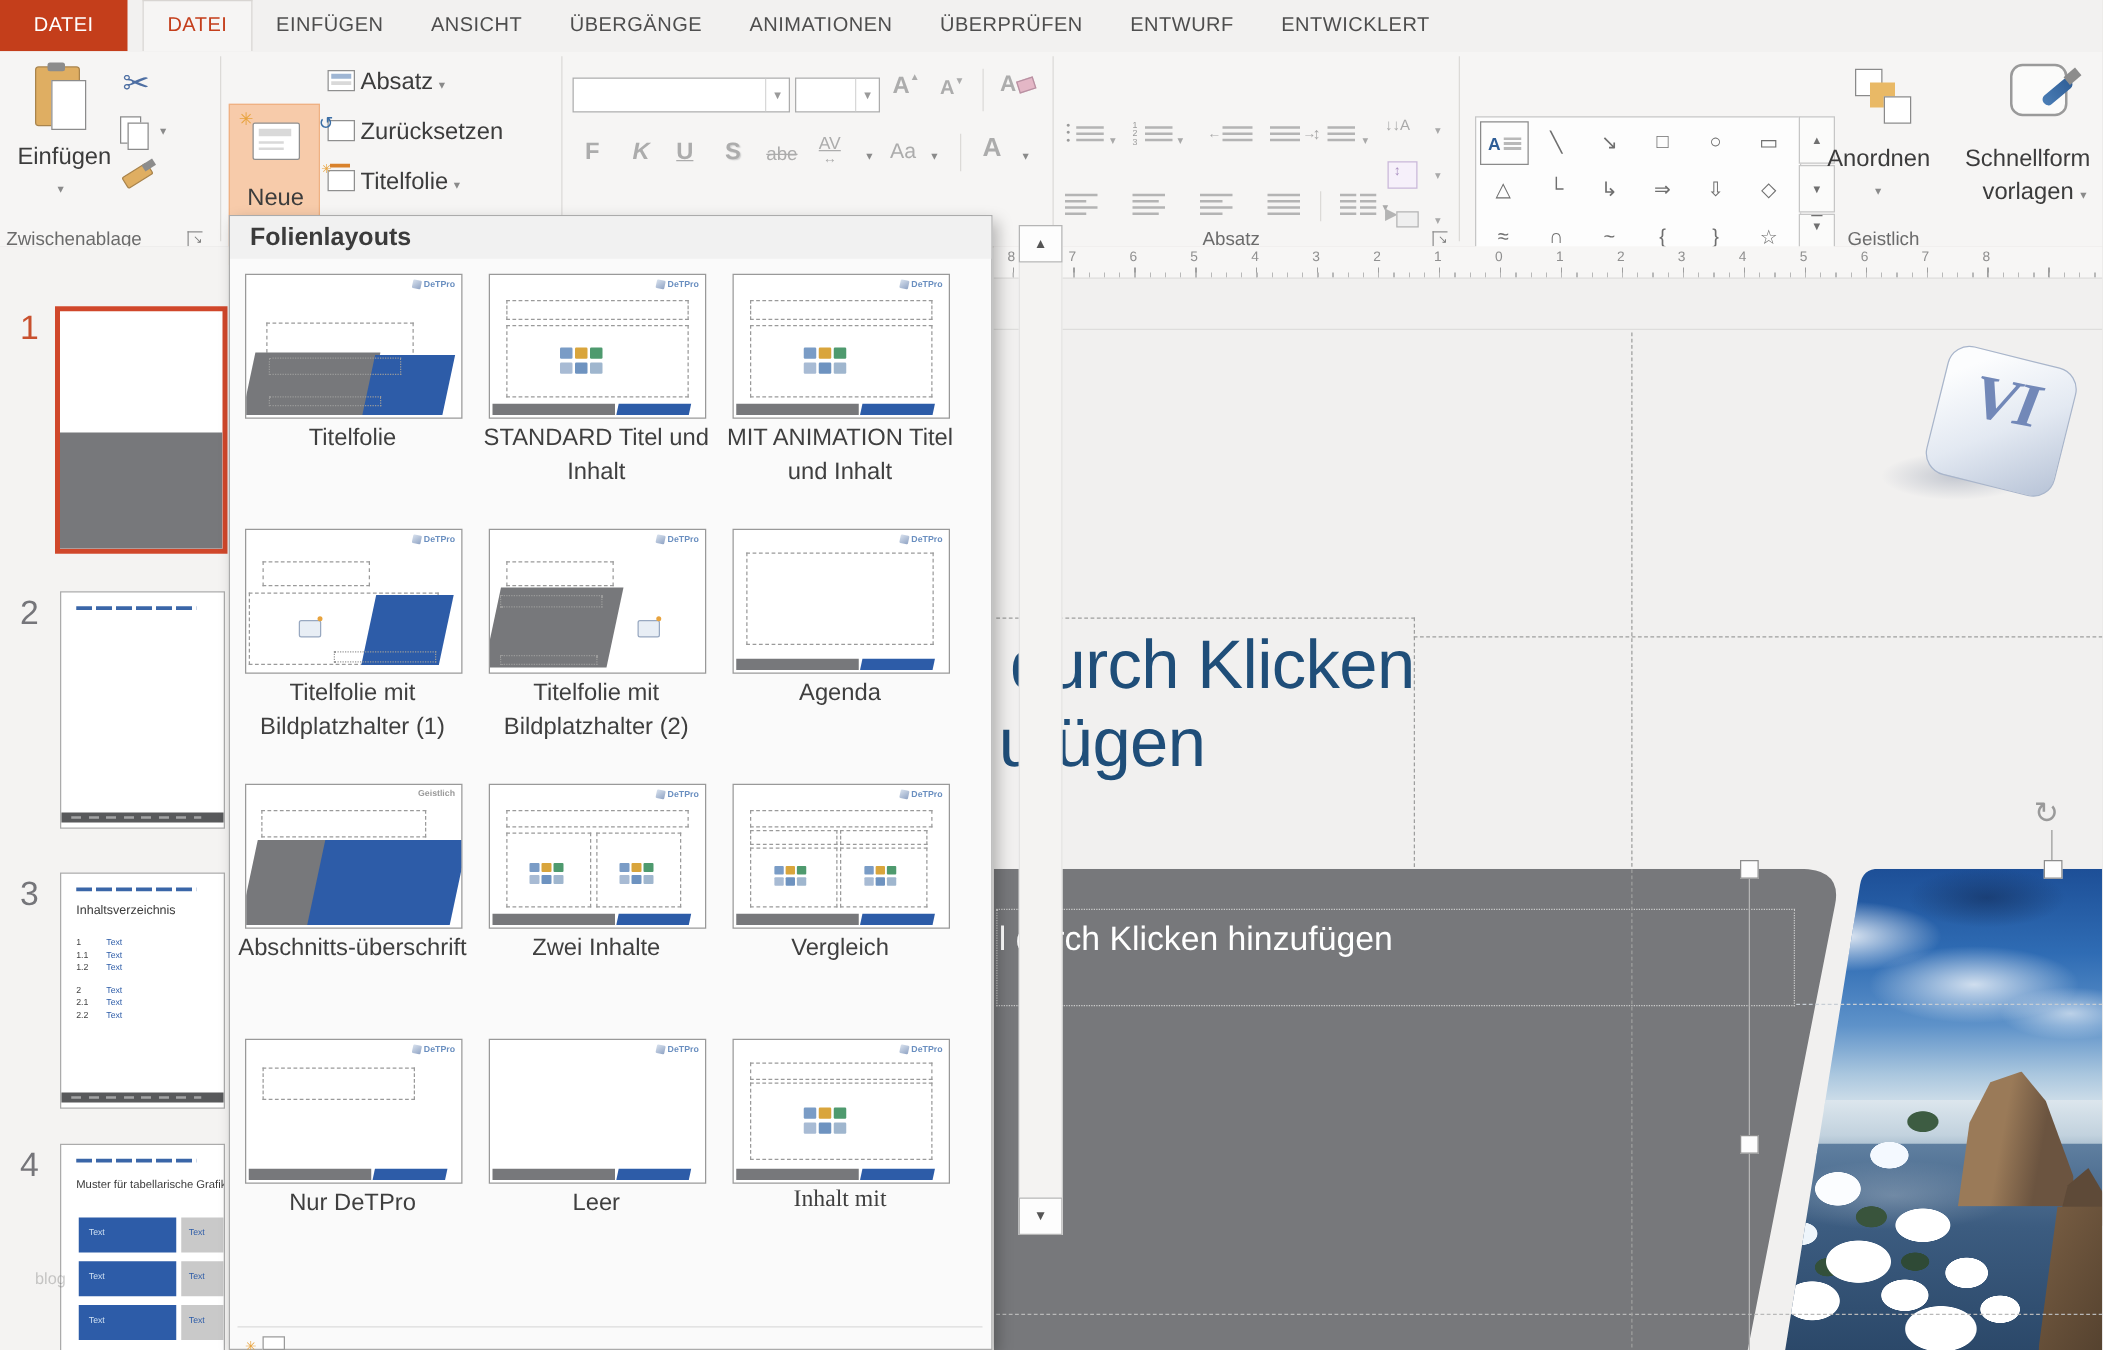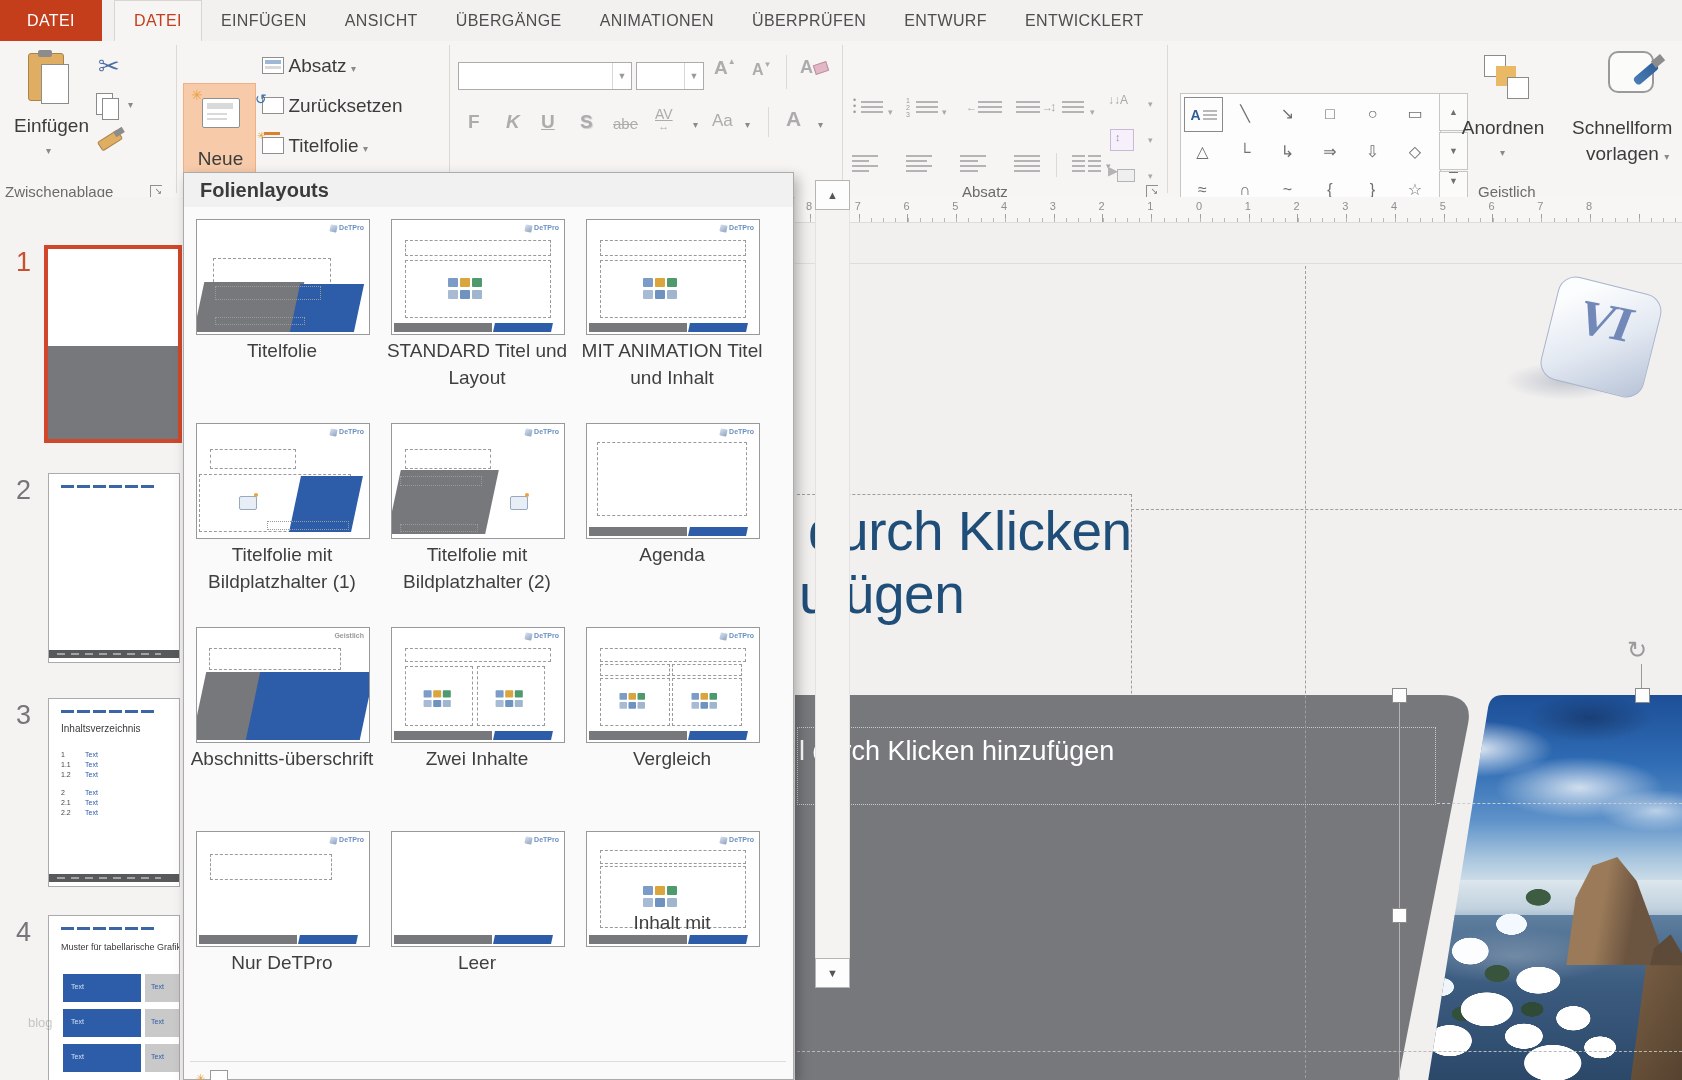--- a/index.html
+++ b/index.html
@@ -497,21 +497,21 @@
             <div style="position: absolute; left: 12px; top: 0px; width: 10px; height: 9px; background: rgb(217, 165, 60); border-radius: 1px;"></div>
             <div style="position: absolute; left: 24px; top: 0px; width: 10px; height: 9px; background: rgb(78, 154, 110); border-radius: 1px;"></div>
             <div style="position: absolute; left: 0px; top: 12px; width: 10px; height: 9px; background: rgb(168, 187, 212); border-radius: 1px;"></div>
             <div style="position: absolute; left: 12px; top: 12px; width: 10px; height: 9px; background: rgb(110, 147, 192); border-radius: 1px;"></div>
             <div style="position: absolute; left: 24px; top: 12px; width: 10px; height: 9px; background: rgb(159, 182, 206); border-radius: 1px;"></div>
           </div>
           <div style="position: absolute; left: 2px; top: 103px; width: 98px; height: 9px; background: rgb(119, 120, 123);"></div>
           <div style="position: absolute; left: 102px; top: 103px; width: 58px; height: 9px; background: rgb(45, 92, 168); transform: skewX(-12deg);"></div>
           <span class="minilogo"><span class="minicube"></span>DeTPro</span>
         </div>
-        <div class="thlabel" style="left: 198px; top: 164px;">STANDARD Titel und Layout</div>
+        <div class="thlabel" style="left: 198px; top: 164px;">STANDARD Titel und Inhalt</div>
         <div class="thumb" style="left: 402px; top: 46px;">
           <div style="position: absolute; left: 13px; top: 20px; width: 146px; height: 16px; border: 1px dashed rgb(154, 154, 154); box-sizing: border-box;"></div>
           <div style="position: absolute; left: 13px; top: 40px; width: 146px; height: 58px; border: 1px dashed rgb(154, 154, 154); box-sizing: border-box;"></div>
           <div style="position: absolute; left: 56px; top: 58px; width: 36px; height: 23px; transform: scale(1);">
             <div style="position: absolute; left: 0px; top: 0px; width: 10px; height: 9px; background: rgb(122, 156, 198); border-radius: 1px;"></div>
             <div style="position: absolute; left: 12px; top: 0px; width: 10px; height: 9px; background: rgb(217, 165, 60); border-radius: 1px;"></div>
             <div style="position: absolute; left: 24px; top: 0px; width: 10px; height: 9px; background: rgb(78, 154, 110); border-radius: 1px;"></div>
             <div style="position: absolute; left: 0px; top: 12px; width: 10px; height: 9px; background: rgb(168, 187, 212); border-radius: 1px;"></div>
             <div style="position: absolute; left: 12px; top: 12px; width: 10px; height: 9px; background: rgb(110, 147, 192); border-radius: 1px;"></div>
             <div style="position: absolute; left: 24px; top: 12px; width: 10px; height: 9px; background: rgb(159, 182, 206); border-radius: 1px;"></div>
@@ -630,21 +630,21 @@
             <div style="position: absolute; left: 12px; top: 0px; width: 10px; height: 9px; background: rgb(217, 165, 60); border-radius: 1px;"></div>
             <div style="position: absolute; left: 24px; top: 0px; width: 10px; height: 9px; background: rgb(78, 154, 110); border-radius: 1px;"></div>
             <div style="position: absolute; left: 0px; top: 12px; width: 10px; height: 9px; background: rgb(168, 187, 212); border-radius: 1px;"></div>
             <div style="position: absolute; left: 12px; top: 12px; width: 10px; height: 9px; background: rgb(110, 147, 192); border-radius: 1px;"></div>
             <div style="position: absolute; left: 24px; top: 12px; width: 10px; height: 9px; background: rgb(159, 182, 206); border-radius: 1px;"></div>
           </div>
           <div style="position: absolute; left: 2px; top: 103px; width: 98px; height: 9px; background: rgb(119, 120, 123);"></div>
           <div style="position: absolute; left: 102px; top: 103px; width: 58px; height: 9px; background: rgb(45, 92, 168); transform: skewX(-12deg);"></div>
           <span class="minilogo"><span class="minicube"></span>DeTPro</span>
         </div>
-        <div class="thlabel" style="left: 393px; top: 736px;">Inhalt mit</div>
+        <div class="thlabel" style="left: 393px; top: 773px; font-family: Liberation Serif, serif;">Inhalt mit</div>
       </div>
     <div class="ddsep" style="top:888px;"></div>
     <div class="abs" style="left:12px;top:895px;width:300px;height:13px;overflow:hidden;">
       <span style="color:#E8A33D;font-size:11px;">✳</span>
       <span style="display:inline-block;width:16px;height:9px;border:1px solid #9a9a9a;background:#fff;vertical-align:1px;"></span>
     </div>
   </div>
 
 </div>
 

